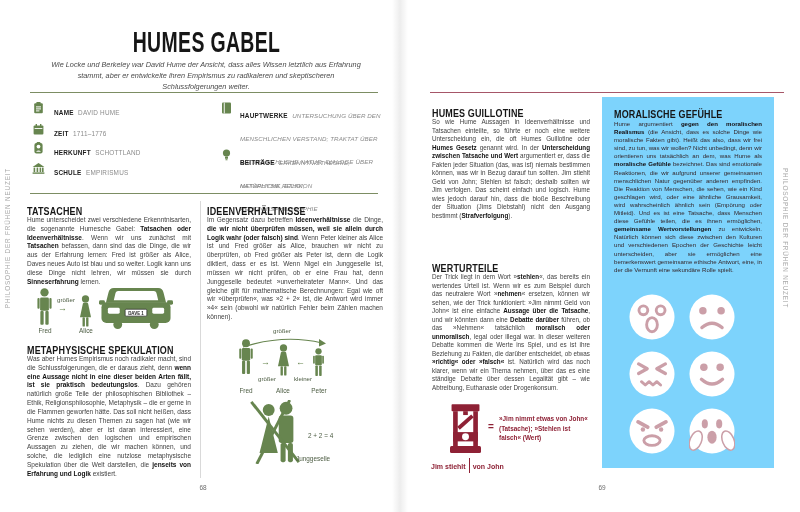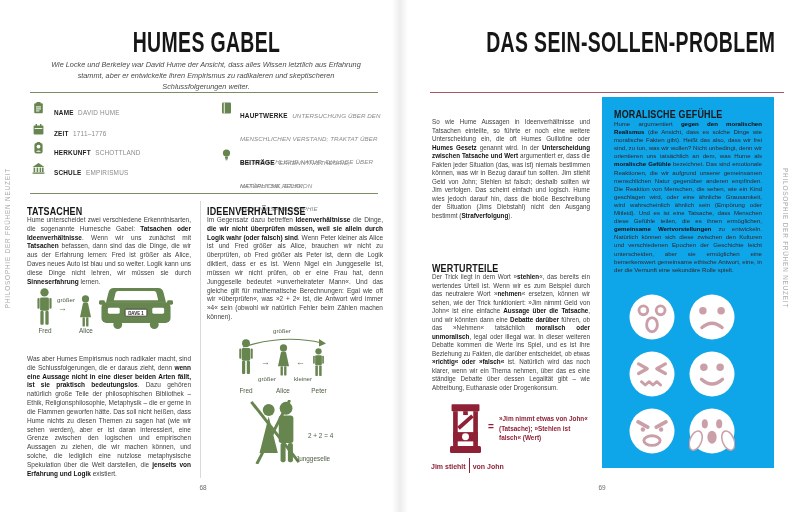--- a/index.html
+++ b/index.html
@@ -30,21 +30,21 @@
   
   .fig-label{font-size:6.4px;color:#4c5c42;}
   .fig-small{font-size:6.1px;color:#4c5c42;}
   .fig-arrow{font-size:9px;color:#67854f;line-height:1;}
   .green-fill{fill:#67854f;}
   .divider-v{width:0;border-left:1px solid #d9d9d9;}
   .sidebar-txt{font-size:6.4px;color:#a9a9a9;letter-spacing:.8px;white-space:nowrap;writing-mode:vertical-rl;}
   .sidebar-txt.flip{transform:rotate(180deg);}
   .pagenum{font-size:6.5px;color:#6d6d6d;}
   
-  .pink-box{background:#0ea5e9;}
+  .pink-box{background:#7dd3fc;}
   .caption{font-size:6.4px;font-weight:bold;color:#8e2135;line-height:1.5;}
   .jim-line{font-size:7px;font-weight:bold;color:#8e2135;white-space:nowrap;}
   .blade-gap{display:inline-block;width:0;height:15px;border-left:1.5px solid #8e2135;
              margin:0 3px;vertical-align:-4px;}
   .equals{font-size:10px;font-weight:bold;color:#8e2135;}
   .gutter{background:linear-gradient(90deg,rgba(0,0,0,0) 0%,rgba(0,0,0,.07) 50%,rgba(0,0,0,0) 100%);}
 </style>
 </head>
 <body>
 
@@ -175,20 +175,23 @@
       <rect x="108" y="48" width="24" height="12" rx="3" fill="#fff"></rect>
       <rect x="53" y="51" width="44" height="14" rx="2" fill="#fff" stroke="#2c2c2c" stroke-width="1.5"></rect>
       <text x="75" y="62" text-anchor="middle" font-size="9" font-weight="bold" fill="#1c1c1c" font-family="Liberation Sans, sans-serif">DAVE 1</text>
       <circle cx="38" cy="82" r="9" class="green-fill"></circle>
       <circle cx="112" cy="82" r="9" class="green-fill"></circle>
     </svg>
   </div>
   <div class="abs fig-label" style="left:33px;top:327px;width:24px;text-align:center;">Fred</div>
   <div class="abs fig-label" style="left:74px;top:327px;width:24px;text-align:center;">Alice</div>
 
+  <div class="abs" style="left:27px;top:340px;">
+    <span class="sec-h">METAPHYSISCHE SPEKULATION</span>
+  </div>
   <div class="abs body-l" style="left:27px;top:355px;width:164px;height:128px;"><span>Was aber Humes Empirismus noch radikaler macht, sind die Schlussfolgerungen, die er daraus zieht, denn </span><b>wenn eine Aussage nicht in eine dieser beiden Arten fällt, ist sie praktisch bedeutungslos</b><span>. Dazu gehören natürlich große Teile der philosophischen Bibliothek – Ethik, Religionsphilosophie, Metaphysik – die er gerne in die Flammen geworfen hätte. Das soll nicht heißen, dass Hume nichts zu diesen Themen zu sagen hat (wie wir sehen werden), aber er ist daran interessiert, eine Grenze zwischen den logischen und empirischen Aussagen zu ziehen, die wir machen können, und solche, die lediglich eine nutzlose metaphysische Spekulation über die Welt darstellen, die </span><b>jenseits von Erfahrung und Logik</b><span> existiert.</span></div>
 
   <div class="abs" style="left:207px;top:201px;">
     <span class="sec-h">IDEENVERHÄLTNISSE</span>
   </div>
   <div class="abs body-l" style="left:207px;top:216px;width:176px;height:110px;"><span>Im Gegensatz dazu betreffen </span><b>Ideenverhältnisse</b><span> die Dinge, </span><b>die wir nicht überprüfen müssen, weil sie allein durch Logik wahr (oder falsch) sind</b><span>. Wenn Peter kleiner als Alice ist und Fred größer als Alice, brauchen wir nicht zu überprüfen, ob Fred größer als Peter ist, denn die Logik diktiert, dass er es ist. Wenn Nigel ein Junggeselle ist, müssen wir nicht prüfen, ob er eine Frau hat, denn Junggeselle bedeutet »unverheirateter Mann«. Und das gleiche gilt für mathematische Berechnungen: Egal wie oft wir »überprüfen«, was »2 + 2« ist, die Antwort wird immer »4« sein (obwohl wir natürlich Fehler beim Zählen machen können).</span></div>
 
   <div class="abs fig-small" style="left:258px;top:327px;width:48px;text-align:center;">größer</div>
   <div class="abs" style="left:240px;top:334px;">
     <svg width="88" height="13" viewBox="0 0 88 13">
@@ -244,25 +247,25 @@
       <line x1="47" y1="0" x2="11" y2="70" stroke="#67854f" stroke-width="3.2"></line>
     </svg>
   </div>
   <div class="abs fig-label" style="left:308px;top:432px;">2 + 2 = 4</div>
   <div class="abs fig-label" style="left:296px;top:455px;">Junggeselle</div>
 
   <div class="abs pagenum" style="left:193px;top:484px;width:20px;text-align:center;">68</div>
 
   <div class="abs gutter" style="left:392px;top:0;width:16px;height:512px;"></div>
 
-  <div class="abs title-wrap" style="left:430px;top:26px;width:350px;">
-    <div class="big-title">DAS SEIN-SOLLEN-PROBLEM</div>
-  </div>
   <div class="abs rule red" style="left:430px;top:92px;width:354px;"></div>
 
+  <div class="abs" style="left:432px;top:103px;">
+    <span class="sec-h">HUMES GUILLOTINE</span>
+  </div>
   <div class="abs body-r" style="left:432px;top:118px;width:158px;height:134px;"><span>So wie Hume Aussagen in Ideenverhältnisse und Tatsachen einteilte, so führte er noch eine weitere Unterscheidung ein, die oft Humes Guillotine oder </span><b>Humes Gesetz</b><span> genannt wird. In der </span><b>Unterscheidung zwischen Tatsache und Wert</b><span> argumentiert er, dass die Fakten jeder Situation (das, was ist) niemals bestimmen können, was wir in Bezug darauf tun sollten. Jim stiehlt Geld von John; Stehlen ist falsch; deshalb sollten wir Jim verfolgen. Das scheint einfach und logisch. Hume wies jedoch darauf hin, dass die bloße Beschreibung der Situation (Jims Diebstahl) nicht den Ausgang bestimmt (</span><b>Strafverfolgung</b><span>).</span></div>
 
   <div class="abs" style="left:432px;top:258px;text-decoration:underline;">
     <span class="sec-h">WERTURTEILE</span>
   </div>
   <div class="abs body-r" style="left:432px;top:273px;width:158px;height:127px;"><span>Der Trick liegt in dem Wort »</span><b>stehlen</b><span>«, das bereits ein wertendes Urteil ist. Wenn wir es zum Beispiel durch das neutralere Wort »</span><b>nehmen</b><span>« ersetzen, können wir sehen, wie der Trick funktioniert: »Jim nimmt Geld von John« ist eine einfache </span><b>Aussage über die Tatsache</b><span>, und wir könnten dann eine </span><b>Debatte darüber</b><span> führen, ob das »Nehmen« tatsächlich </span><b>moralisch oder unmoralisch</b><span>, legal oder illegal war. In dieser weiteren Debatte kommen die Werte ins Spiel, und es ist ihre Beziehung zu Fakten, die darüber entscheidet, ob etwas </span><b>»richtig« oder »falsch«</b><span> ist. Natürlich wird das noch klarer, wenn wir ein Thema nehmen, über das es eine ständige Debatte über dessen Legalität gibt – wie Abtreibung, Euthanasie oder Drogenkonsum.</span></div>
 
   <div class="abs" style="left:450px;top:404px;">
     <svg width="31" height="50" viewBox="0 0 40 64">
       <rect x="2" y="0" width="36" height="9" rx="1" fill="#8e2135"></rect>

